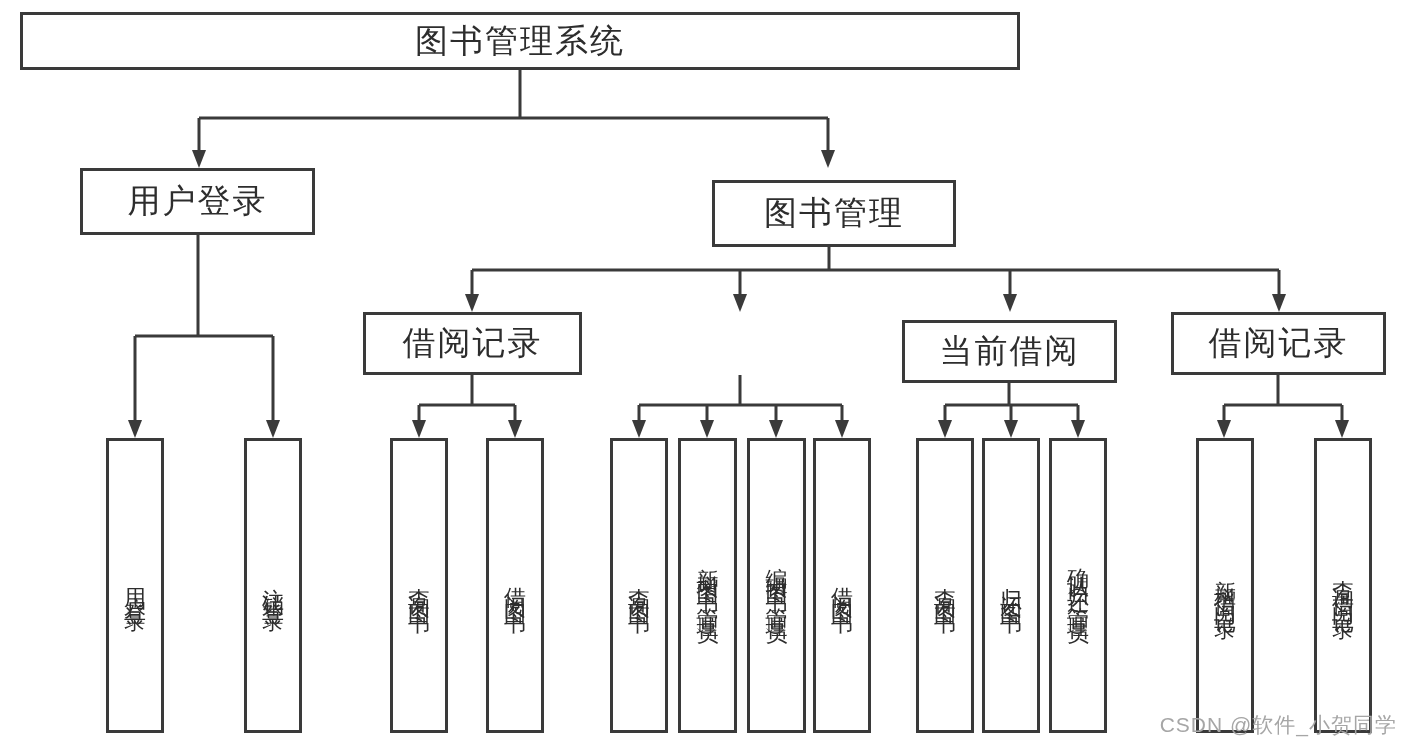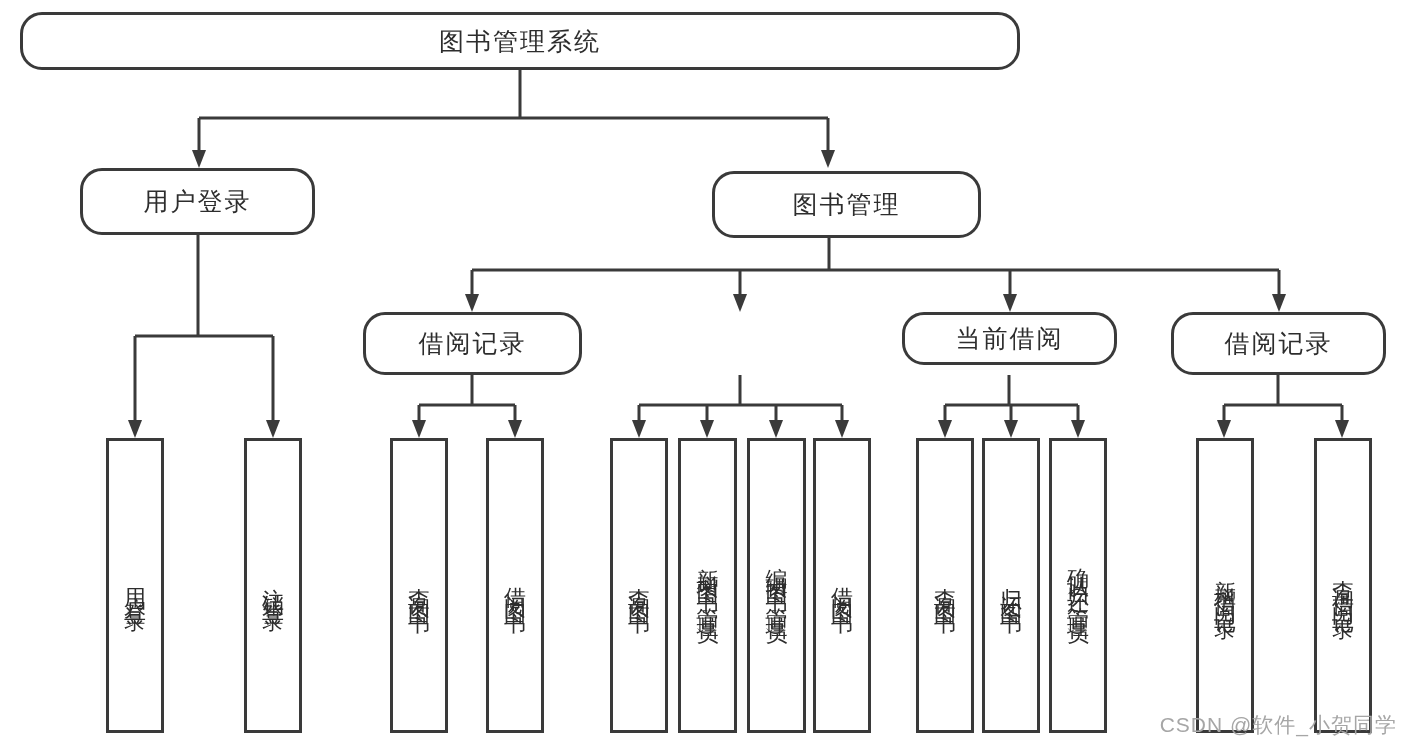--- a/index.html
+++ b/index.html
@@ -35,23 +35,22 @@
     position: absolute;
     box-sizing: border-box;
     border: 3px solid #3a3a3a;
     background: #ffffff;
     display: flex;
     align-items: center;
     justify-content: center;
     color: #2d2d2d;
   }
   .h-node {
-    font-size: 25px;
+    font-size: 33px;
     letter-spacing: 2px;
-    border-radius: 22px;
   }
   .v-node .vtext {
     writing-mode: vertical-rl;
     text-orientation: mixed;
     font-size: 22px;
     line-height: 1;
     letter-spacing: 8px;
     white-space: nowrap;
   }
   .watermark {
@@ -99,28 +98,28 @@
     <polygon points="1335,420 1349,420 1342,438"></polygon>
   </svg>
 
   <div class="node h-node" style="left:20px;top:12px;width:1000px;height:58px">
     <span>图书管理系统</span>
   </div>
 
   <div class="node h-node" style="left:80px;top:168px;width:235px;height:67px">
     <span>用户登录</span>
   </div>
-  <div class="node h-node" style="left:712px;top:171px;width:269px;height:67px">
+  <div class="node h-node" style="left:712px;top:180px;width:244px;height:67px">
     <span>图书管理</span>
   </div>
 
   <div class="node h-node" style="left:363px;top:312px;width:219px;height:63px">
     <span>借阅记录</span>
   </div>
-  <div class="node h-node" style="left:902px;top:312px;width:215px;height:53px">
+  <div class="node h-node" style="left:902px;top:320px;width:215px;height:63px">
     <span>当前借阅</span>
   </div>
   <div class="node h-node" style="left:1171px;top:312px;width:215px;height:63px">
     <span>借阅记录</span>
   </div>
 
   <div class="node v-node" style="left:106px;top:438px;width:58px;height:295px">
     <span class="vtext">用户登录</span>
   </div>
   <div class="node v-node" style="left:244px;top:438px;width:58px;height:295px">

